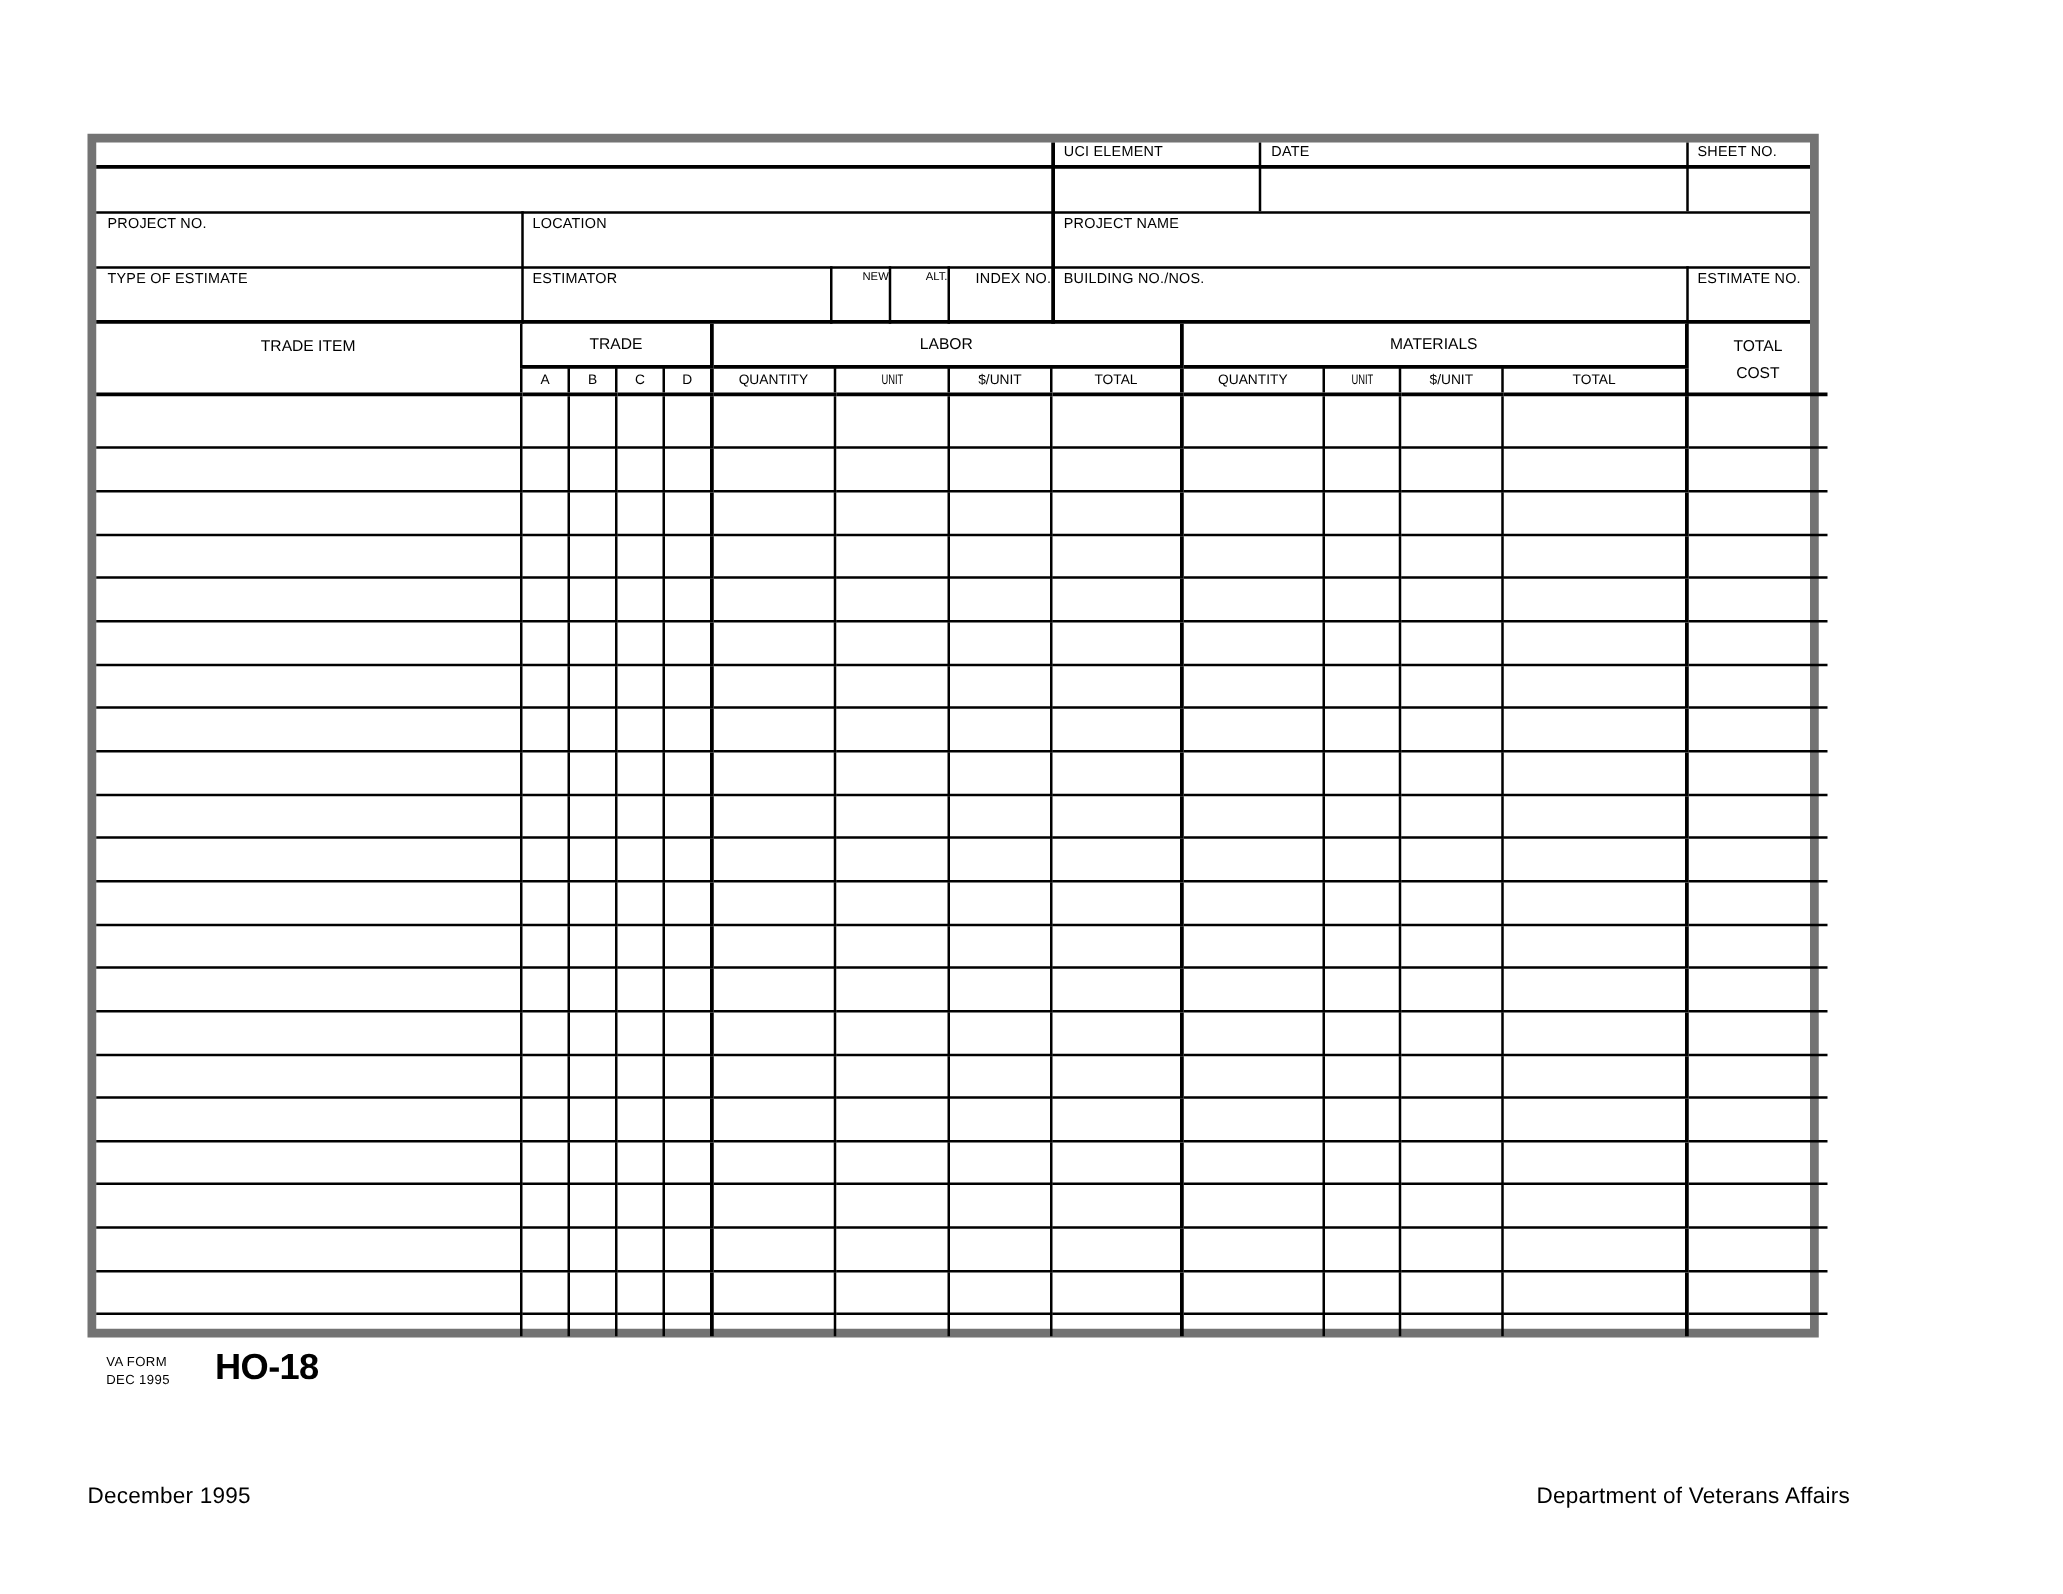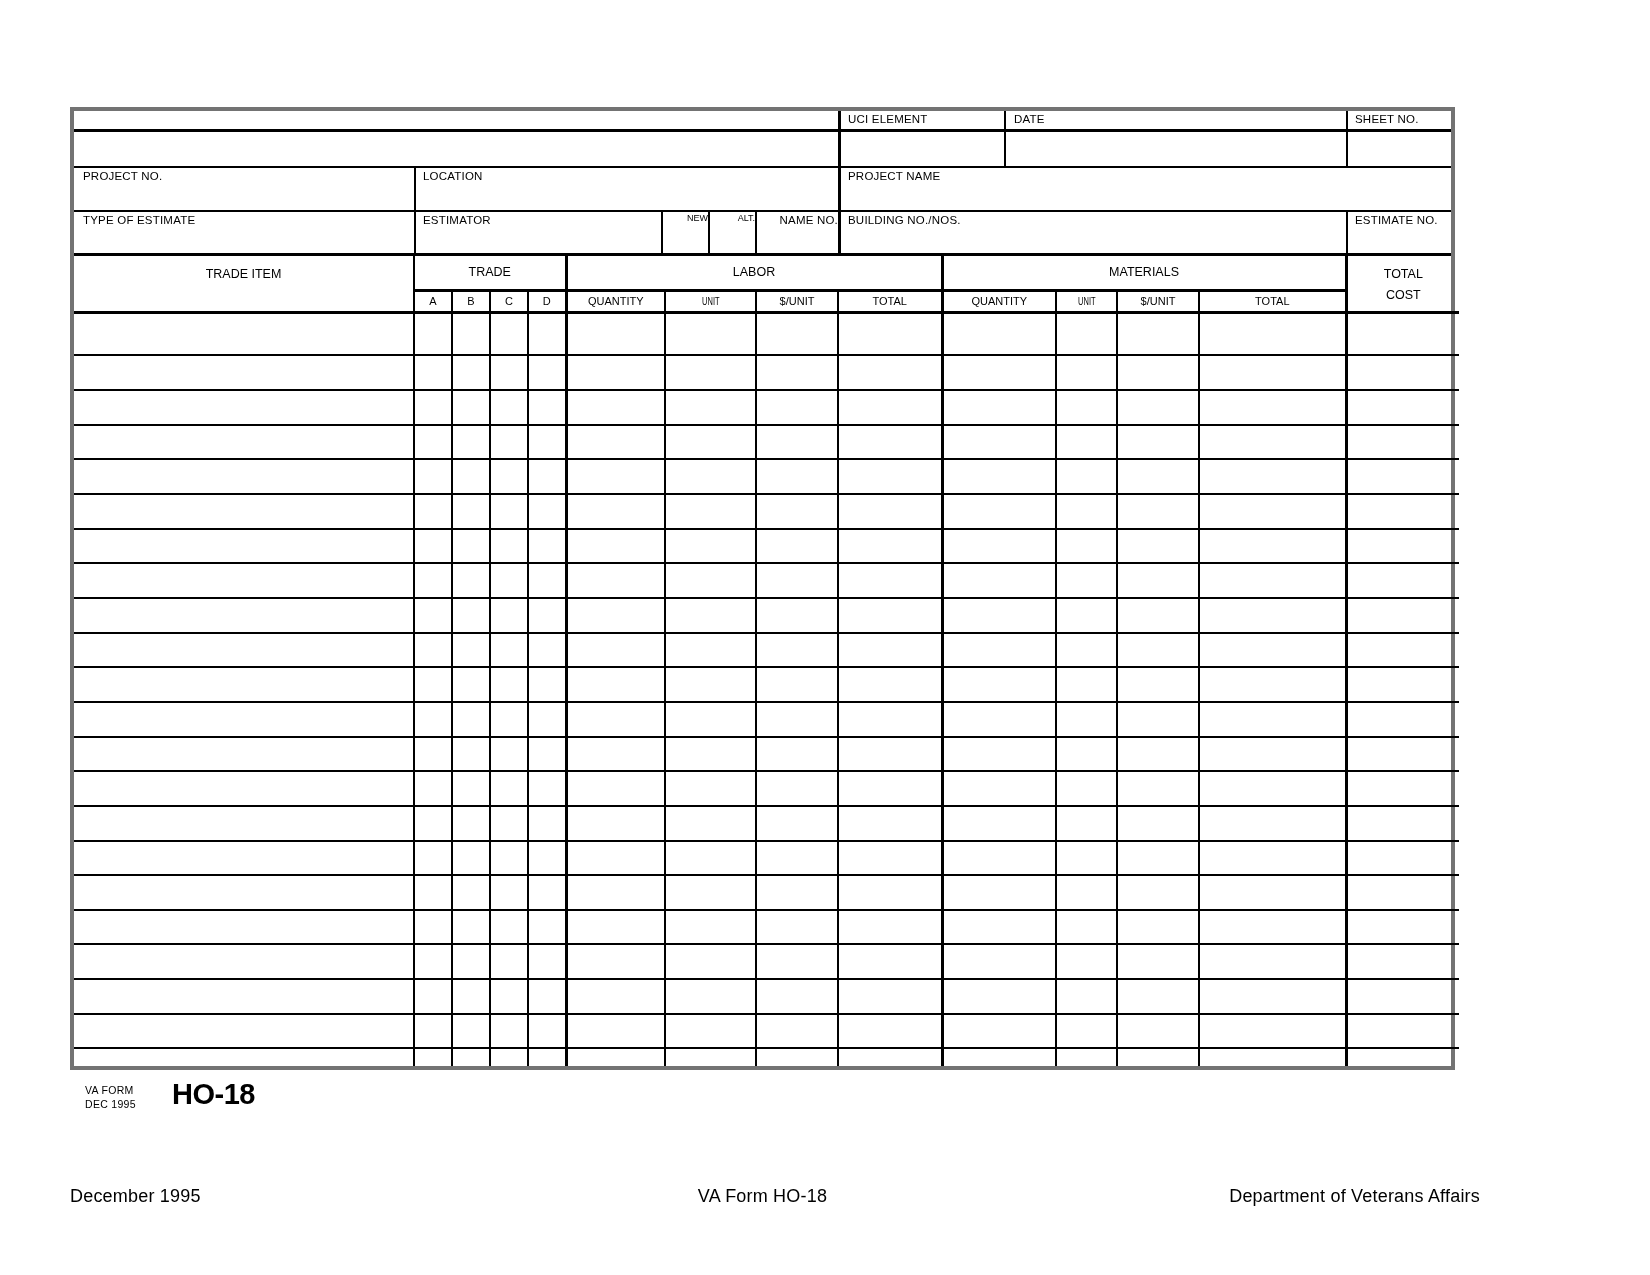--- a/index.html
+++ b/index.html
@@ -10,21 +10,21 @@
     height: 1275px;
     background: #ffffff;
     font-family: "Liberation Sans", "DejaVu Sans", sans-serif;
     color: #000;
     overflow: hidden;
   }
   .form {
     position: absolute;
     left: 70px; top: 107px;
     width: 1385px; height: 963px;
-    border: 4px solid #737373;
+    border: 7px solid #737373;
   }
   .hl { position: absolute; background: #000; height: 2px; left: 0; width: 100%; }
   .hl.t3 { height: 3px; }
   .vl { position: absolute; background: #000; width: 2px; }
   .vl.t3 { width: 3px; }
   .lbl {
     position: absolute;
     font-size: 11.5px;
     letter-spacing: 0.2px;
     white-space: nowrap;
@@ -111,21 +111,21 @@
 
 
     <span class="lbl" style="left:9px;    top:59px;">PROJECT NO.</span>
     <span class="lbl" style="left:349px;  top:59px;">LOCATION</span>
     <span class="lbl" style="left:774px;  top:59px;">PROJECT NAME</span>
 
     <span class="lbl" style="left:9px;    top:103px;">TYPE OF ESTIMATE</span>
     <span class="lbl" style="left:349px;  top:103px;">ESTIMATOR</span>
     <span class="lbl small center" style="left:587px; top:102px; width:47px;">NEW</span>
     <span class="lbl small center" style="left:634px; top:102px; width:47px;">ALT.</span>
-    <span class="lbl center" style="left:681px; top:103px; width:83px;">NAME NO.</span>
+    <span class="lbl center" style="left:681px; top:103px; width:83px;">INDEX NO.</span>
     <span class="lbl" style="left:774px;  top:103px;">BUILDING NO./NOS.</span>
     <span class="lbl" style="left:1281px; top:103px;">ESTIMATE NO.</span>
 
     <table class="grid">
       <colgroup>
         <col style="width:340px">
           <col style="width:38px">
           <col style="width:38px">
           <col style="width:38px">
           <col style="width:38px">
@@ -522,16 +522,15 @@
     </table>
   </div>
 
   <div class="vaform">
     <div>VA FORM</div>
     <div>DEC 1995</div>
   </div>
   <div class="formnum">HO-18</div>
 
   <div class="pfoot l">December 1995</div>
-  <div class="pfoot c">VA Form HO-18</div>
   <div class="pfoot r">Department of Veterans Affairs</div>
 
 </div>
 
 </body></html>

